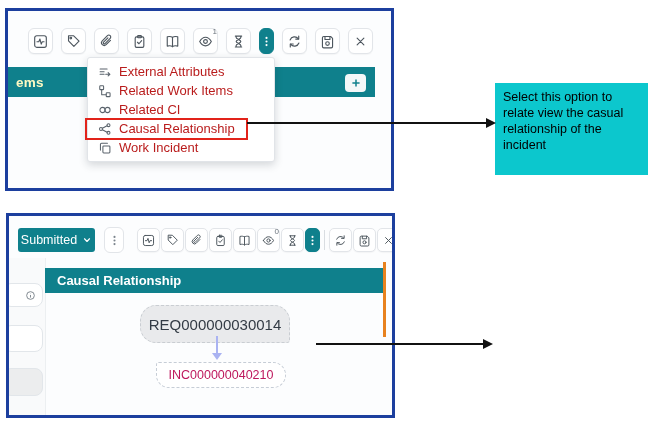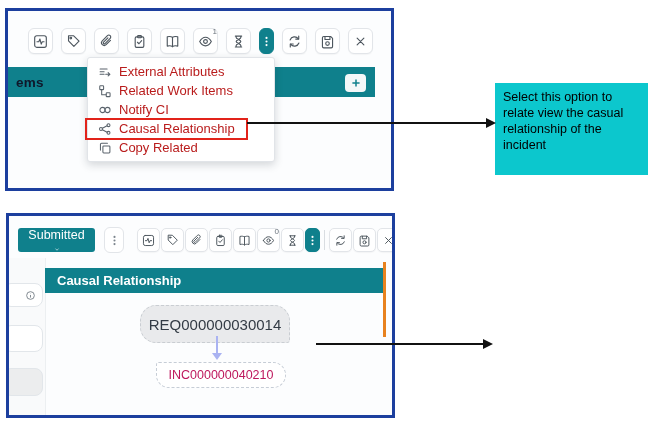--- a/index.html
+++ b/index.html
@@ -24,21 +24,21 @@
   .ttb .tb.active{width:15px;}
   .btb .tb.active{width:15px;}
   .ic{width:15px;height:15px;fill:none;stroke:currentColor;stroke-width:1.2;
       stroke-linecap:round;stroke-linejoin:round;}
   .btb .ic{width:13px;height:13px;}
   .badge{position:absolute;top:-1px;right:0px;font-size:8px;color:#6b747d;line-height:8px;}
   .vsep{width:1px;height:20px;background:#d9dde1;margin:0 3px;}
 
   
   .tealbar{position:absolute;left:0;right:16px;top:56px;height:30px;background:#0F808C;
-           display:flex;align-items:center;color:#0f172a;}
+           display:flex;align-items:center;color:#fef9c3;}
   .tealbar .lbl{margin-left:8px;font-size:13.5px;font-weight:bold;letter-spacing:.2px;}
   .addbtn{position:absolute;left:337px;top:7px;width:21px;height:18px;border:none;
           border-radius:4px;background:#f3f7f8;color:#0F808C;display:flex;
           align-items:center;justify-content:center;padding:0;}
   .addbtn svg{width:12px;height:12px;fill:none;stroke:currentColor;stroke-width:2;}
 
   
   .menu{position:absolute;left:79px;top:46px;width:186px;background:#fff;
         border:1px solid #e1e4e8;border-radius:3px;box-shadow:0 3px 8px rgba(30,40,50,.18);
         padding:4px 0;z-index:5;}
@@ -46,21 +46,21 @@
       font-size:13px;color:#b91c1c;white-space:nowrap;}
   .mic{width:14px;height:14px;flex:0 0 14px;fill:none;stroke:#5a636c;stroke-width:1.2;
        stroke-linecap:round;stroke-linejoin:round;}
   .red-box{position:absolute;left:-3px;top:60px;width:163px;height:22px;
            border:2px solid #E2231A;box-sizing:border-box;background:transparent;}
 
   
   .status{position:absolute;left:9px;top:12px;width:77px;height:24px;background:#0F808C;
           border:none;border-radius:3px;color:#fff;font-size:12.5px;
           font-family:"Liberation Sans",sans-serif;display:flex;align-items:center;
-          justify-content:center;gap:5px;padding:0;flex-direction:column;}
+          justify-content:center;gap:5px;padding:0;}
   .status svg{width:10px;height:10px;fill:none;stroke:#fff;stroke-width:1.8;
               stroke-linecap:round;stroke-linejoin:round;}
   .kebab-out{position:absolute;left:95px;top:11px;width:20px;height:26px;background:#fff;
              border:1px solid #e2e5e9;border-radius:6px;color:#7b848c;display:flex;
              align-items:center;justify-content:center;padding:0;}
   .kebab-out svg{width:13px;height:13px;}
 
   .side-strip{position:absolute;left:0;top:42px;bottom:0;width:36px;background:#f9fafb;
               border-right:1px solid #eceff1;}
   .stub{position:absolute;left:-6px;width:40px;background:#fff;border:1px solid #e2e6ea;
@@ -275,33 +275,33 @@
       <div class="mi">
           <svg class="mic">
             <use href="#i-relwi"></use>
           </svg>
           <span>Related Work Items</span>
         </div>
       <div class="mi">
           <svg class="mic">
             <use href="#i-relci"></use>
           </svg>
-          <span>Notify CI</span>
+          <span>Related CI</span>
         </div>
       <div class="mi">
           <svg class="mic">
             <use href="#i-causal"></use>
           </svg>
           <span>Causal Relationship</span>
         </div>
       <div class="mi">
           <svg class="mic">
             <use href="#i-copy"></use>
           </svg>
-          <span>Copy Related</span>
+          <span>Work Incident</span>
         </div>
       <div class="red-box"></div>
     </div>
   </section>
 
   <section class="panel panel-bottom">
 
     <button class="status">
       <span>Submitted</span>
       <svg>

